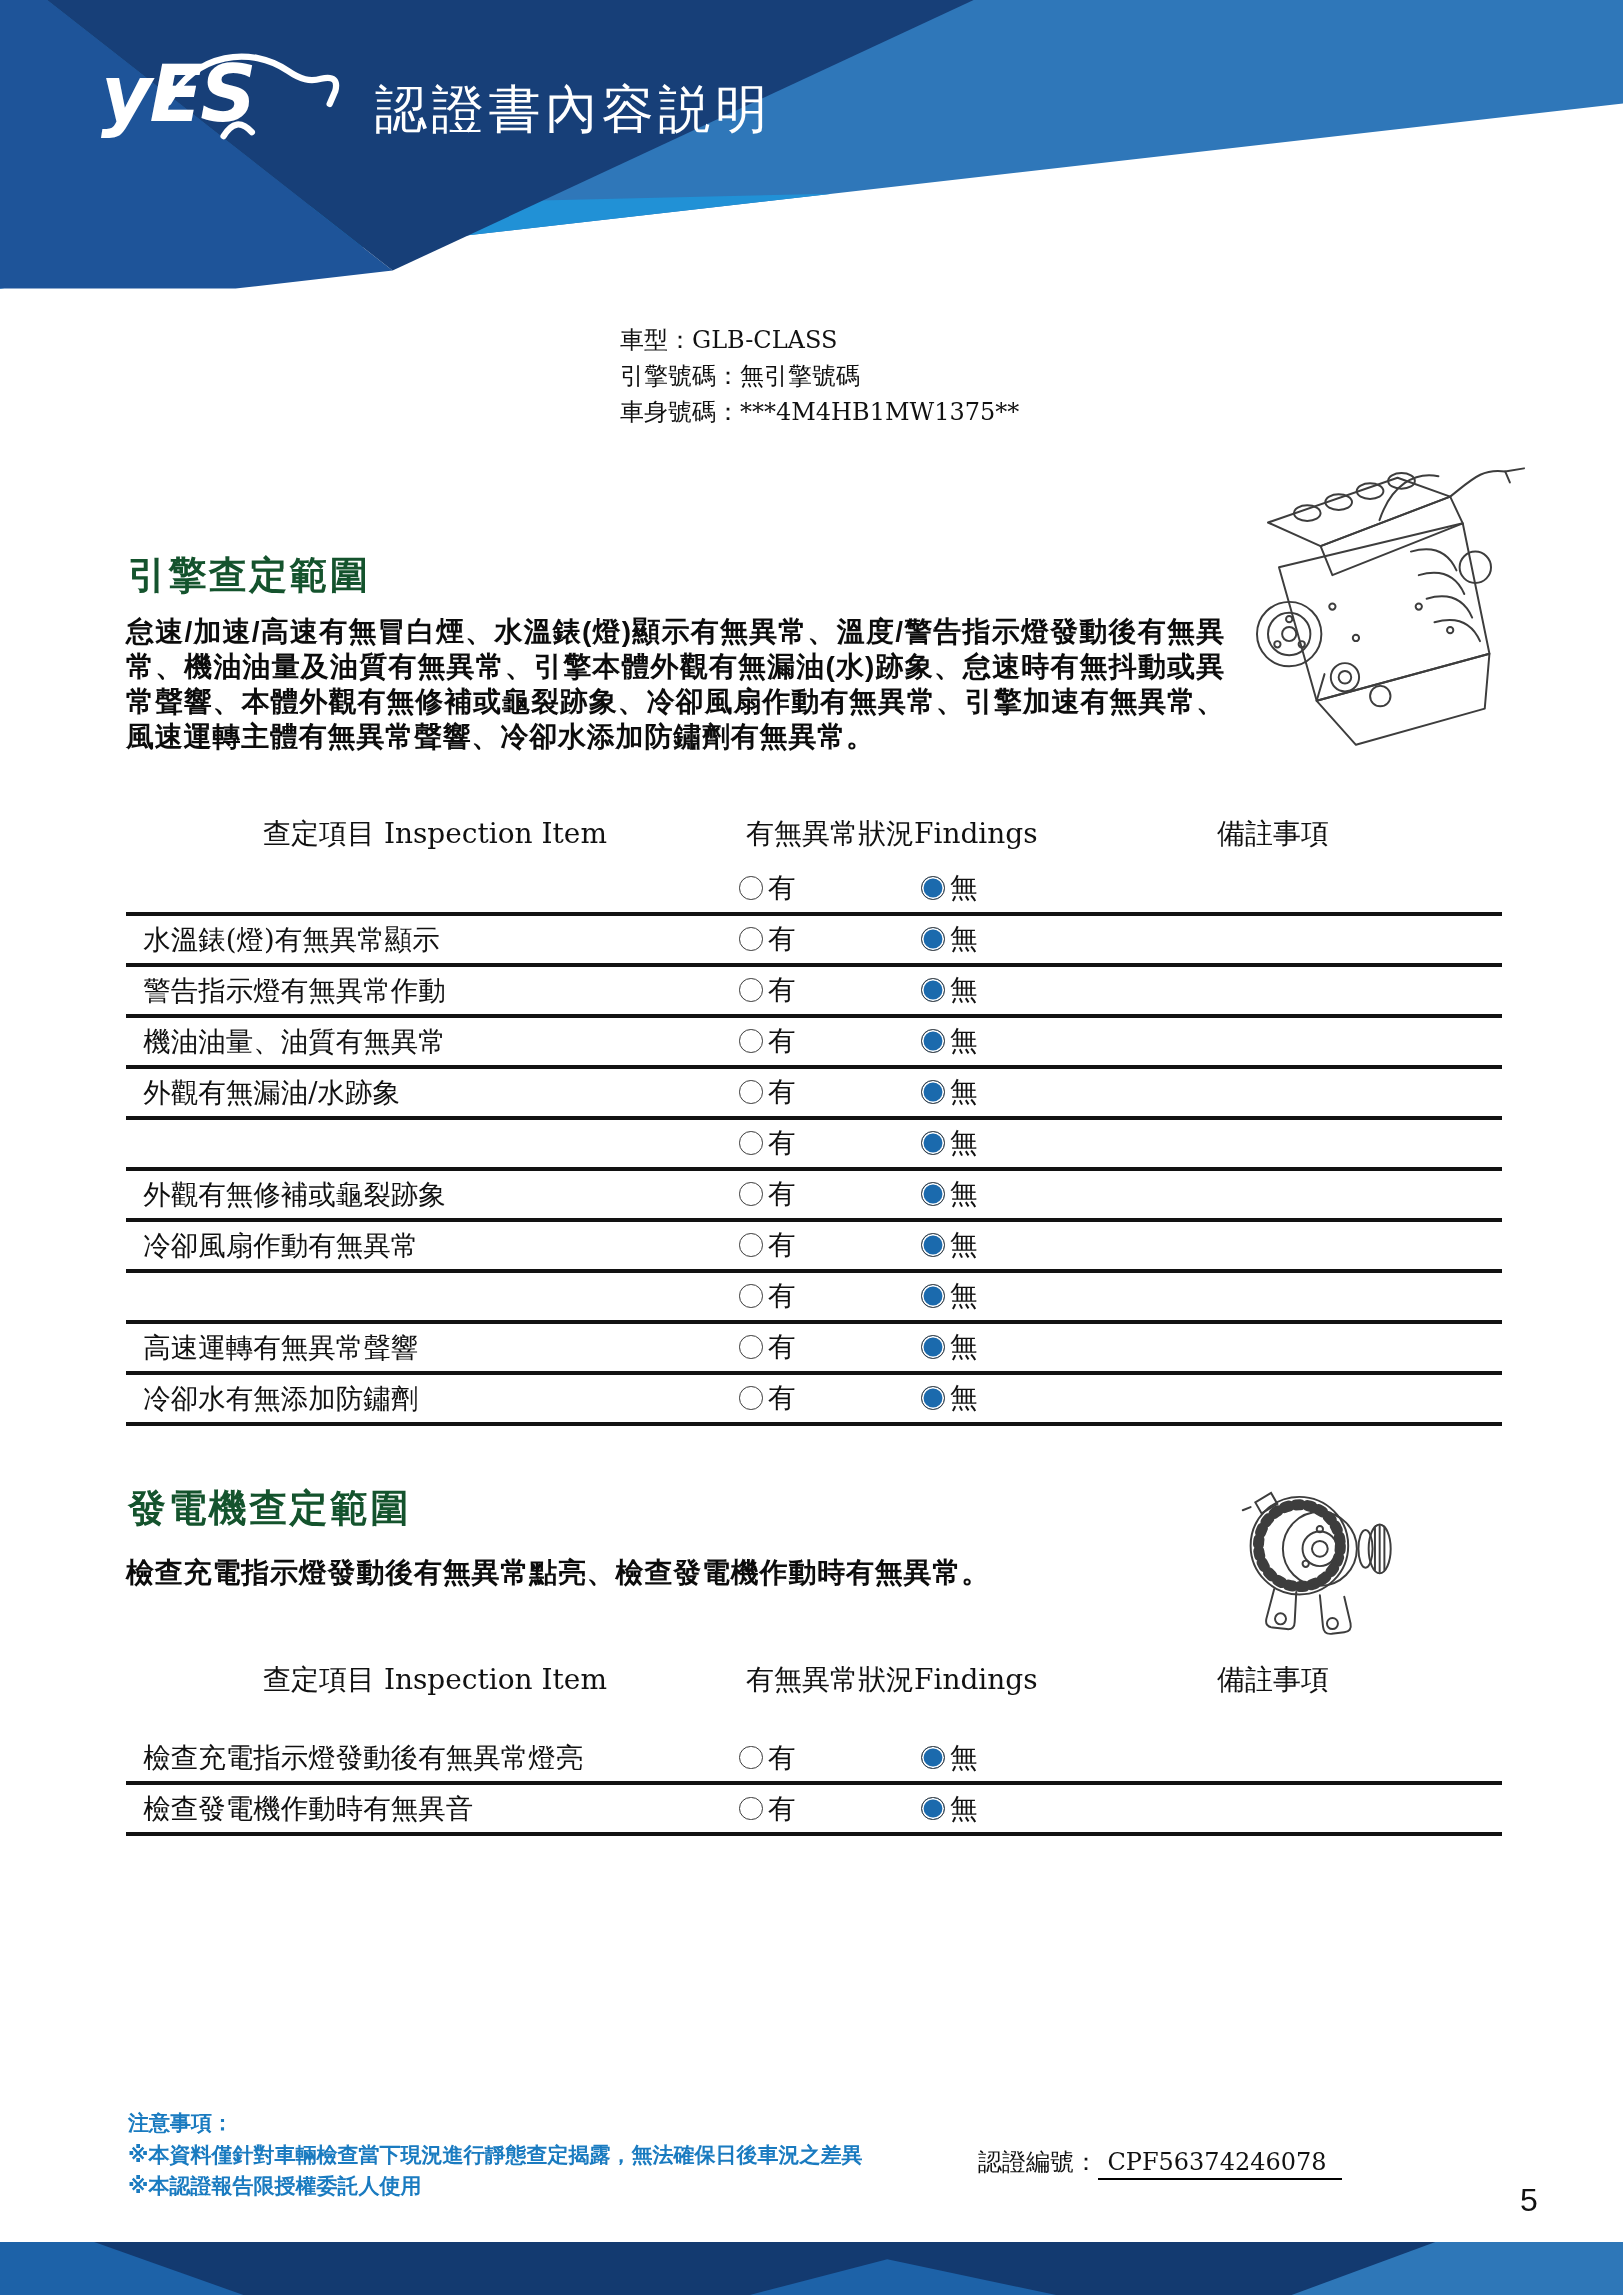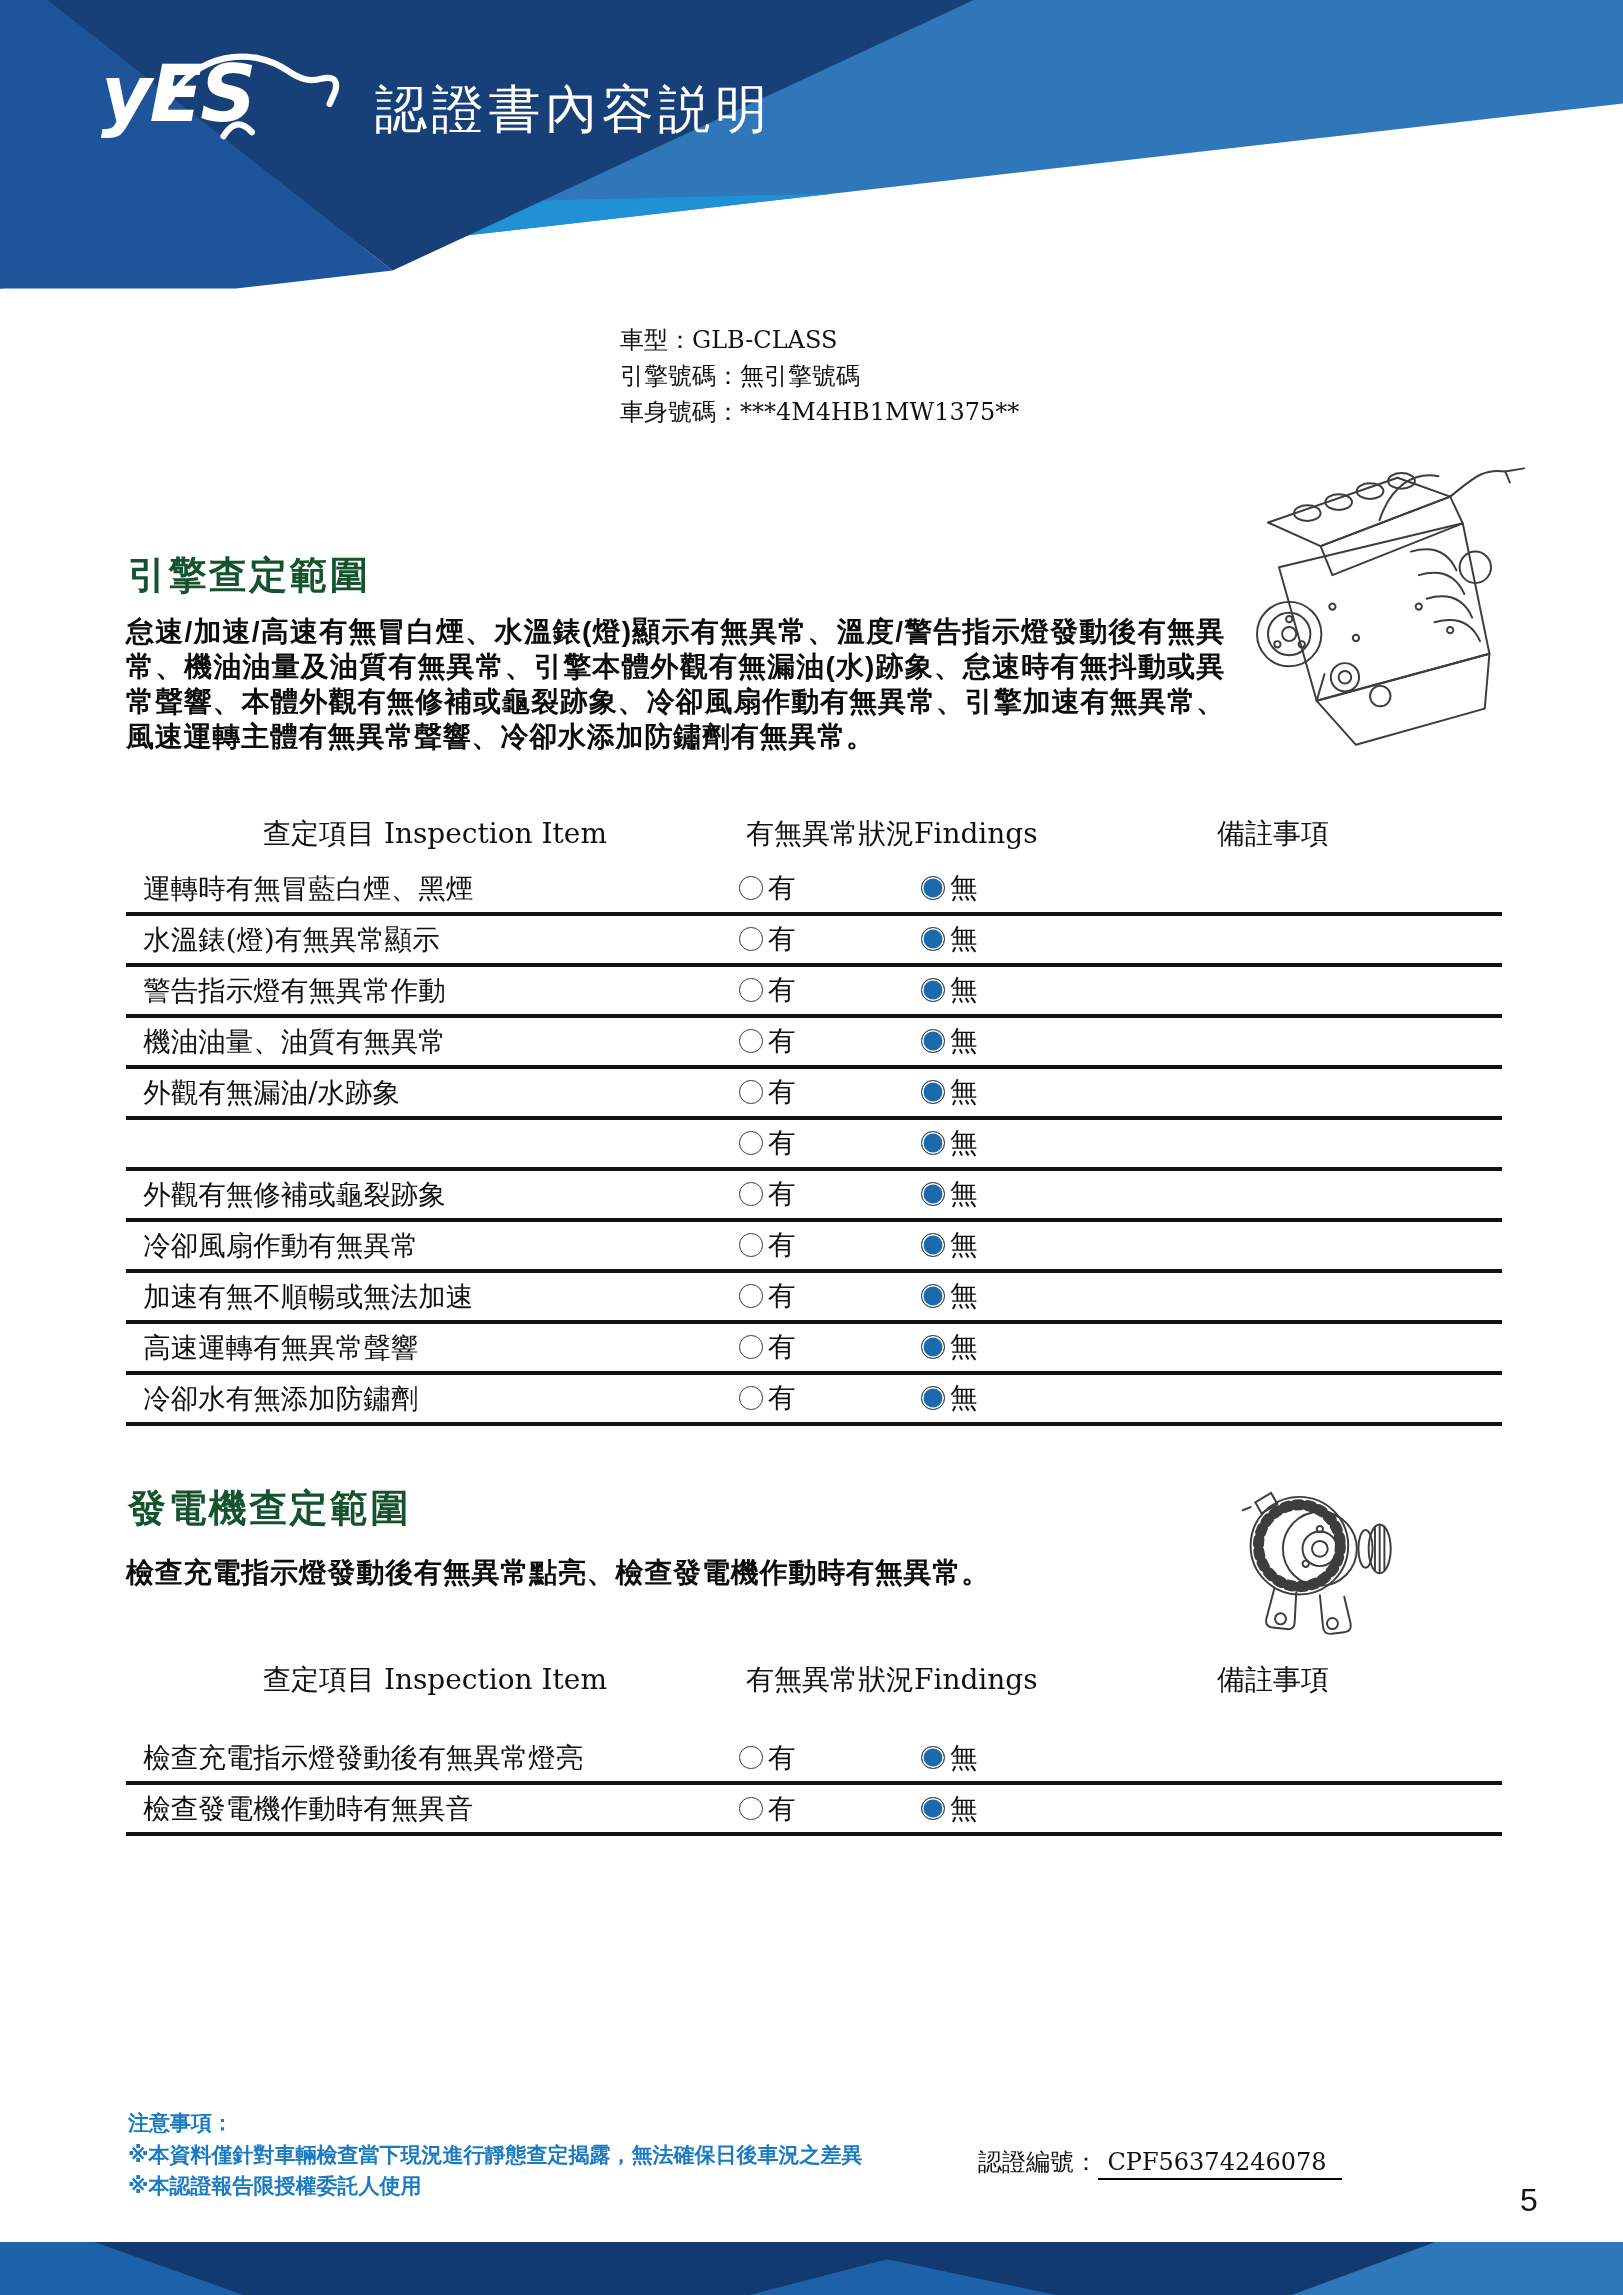--- a/index.html
+++ b/index.html
@@ -125,21 +125,20 @@
   </div>
 
   <div class="tbl" style="top:803px;">
     <div class="thead">
       <span class="th th-item serif">查定項目 Inspection Item</span>
       <span class="th th-findings serif">有無異常狀況Findings</span>
       <span class="th th-remarks serif">備註事項</span>
     </div>
     <div class="trows" style="margin-top:4.7px;">
         <div class="trow">
-          <span class="titem serif">運轉時有無冒藍白煙、黑煙</span>
           <span class="radio-opt" style="left: 613px;">
             <span class="radio-circle"></span>
             <span class="radio-label">有</span>
           </span>
           <span class="radio-opt" style="left: 795px;">
             <span class="radio-circle sel"></span>
             <span class="radio-label">無</span>
           </span>
         </div>
         <div class="trow">
@@ -212,21 +211,20 @@
           <span class="radio-opt" style="left: 613px;">
             <span class="radio-circle"></span>
             <span class="radio-label">有</span>
           </span>
           <span class="radio-opt" style="left: 795px;">
             <span class="radio-circle sel"></span>
             <span class="radio-label">無</span>
           </span>
         </div>
         <div class="trow">
-          <span class="titem serif">加速有無不順暢或無法加速</span>
           <span class="radio-opt" style="left: 613px;">
             <span class="radio-circle"></span>
             <span class="radio-label">有</span>
           </span>
           <span class="radio-opt" style="left: 795px;">
             <span class="radio-circle sel"></span>
             <span class="radio-label">無</span>
           </span>
         </div>
         <div class="trow">

